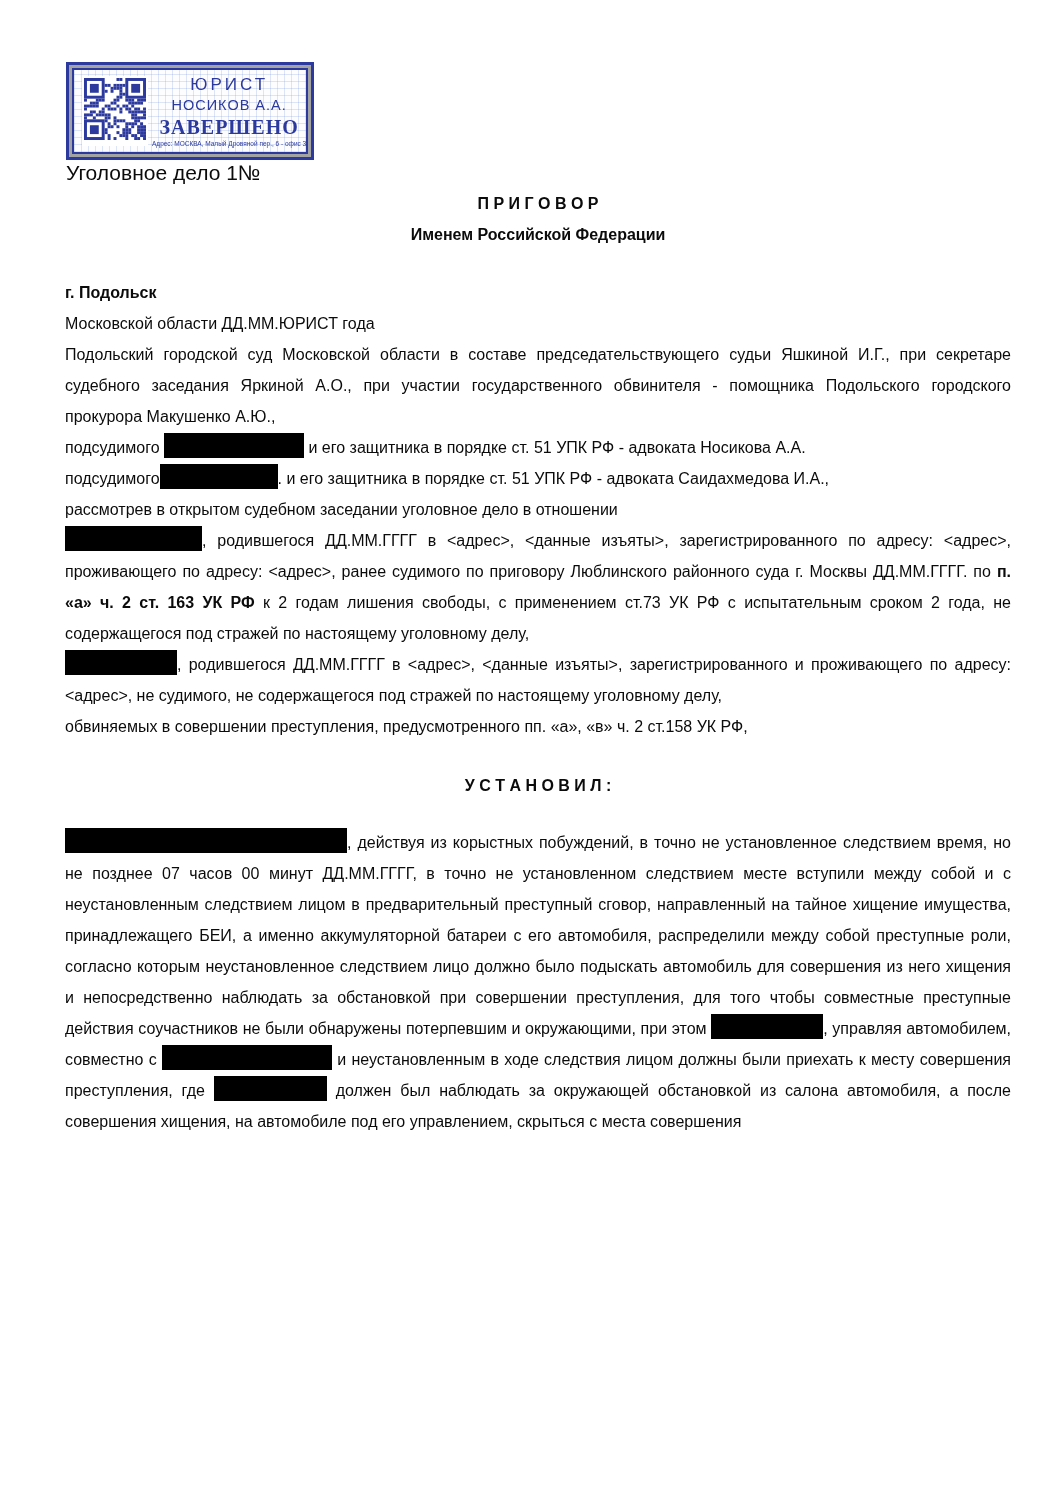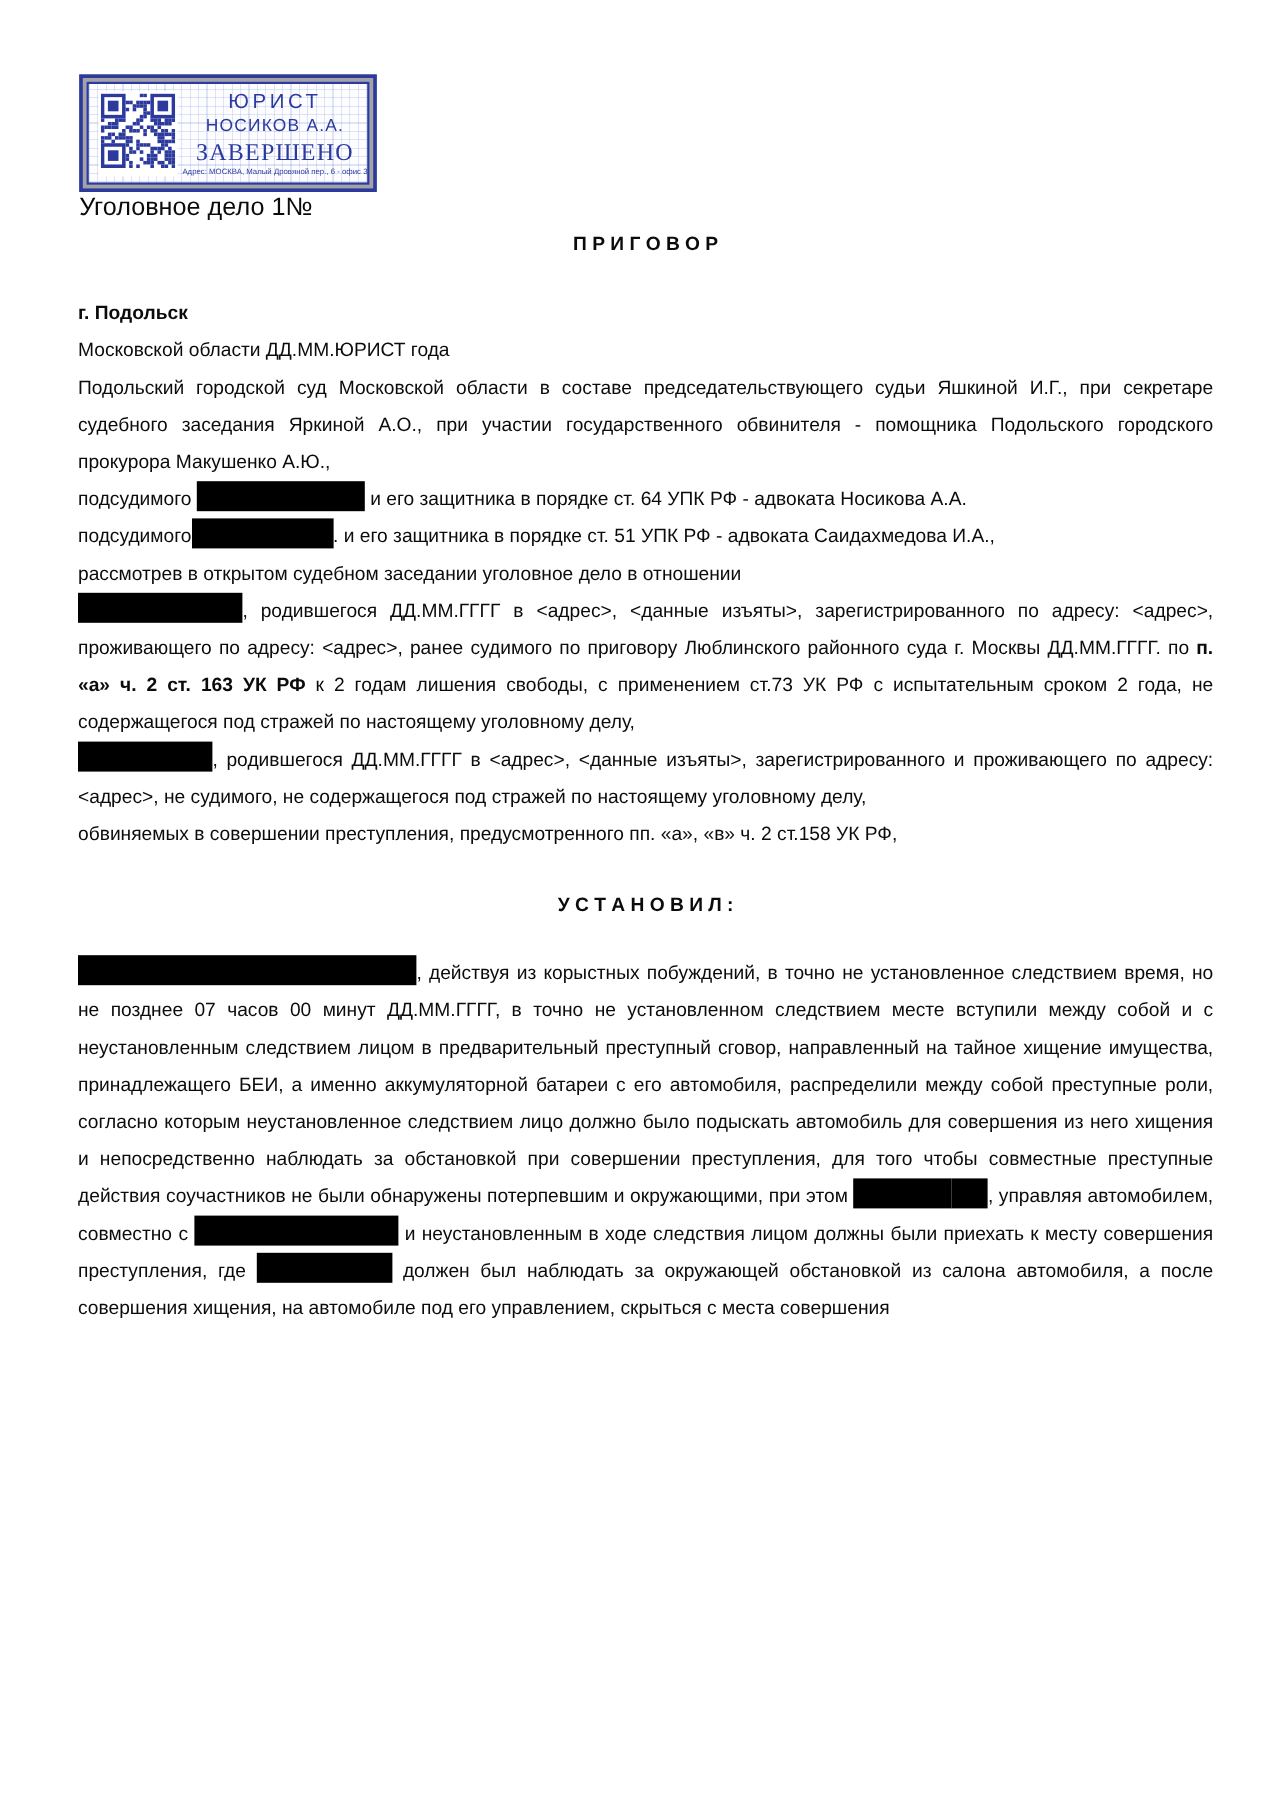--- a/index.html
+++ b/index.html
@@ -21,21 +21,21 @@
     background:
       repeating-linear-gradient(0deg, rgba(110,140,215,0.22) 0px, rgba(110,140,215,0.22) 1px, transparent 1px, transparent 7px),
       repeating-linear-gradient(90deg, rgba(110,140,215,0.22) 0px, rgba(110,140,215,0.22) 1px, transparent 1px, transparent 7px),
       #fdfdff;
     position:relative;
   }
   .qr-wrap{flex:0 0 auto;margin:2px 4px 2px 8px;background:#ffffff;padding:2px;}
   .stamp-text{flex:1 1 auto;text-align:center;color:#2c3a9e;line-height:1.12;padding-right:4px;}
   .stamp-title{font-size:17px;letter-spacing:3px;font-weight:400;}
   .stamp-name{font-size:14.5px;letter-spacing:1px;margin-top:3px;}
-  .stamp-status{font-family:"Liberation Serif", serif;font-weight:normal;font-size:20px;letter-spacing:1px;margin-top:3px;}
+  .stamp-status{font-family:"Liberation Serif", serif;font-weight:bold;font-size:20px;letter-spacing:1px;margin-top:3px;}
   .stamp-address{font-size:6.5px;margin-top:2px;white-space:nowrap;color:#2c3a9e;}
 
   
   .case-label{position:absolute;left:66px;top:161px;font-size:21px;}
   .doc-body{position:absolute;left:65px;top:188px;width:946px;font-size:16px;line-height:31px;}
   .blk{margin:0;}
   .blk.j{text-align:justify;}
   .blk.c{text-align:center;}
   .b{font-weight:bold;}
   .blk.hd{margin:28px 0 26px 0;}
@@ -217,24 +217,25 @@
         <div class="stamp-status">ЗАВЕРШЕНО</div>
         <div class="stamp-address">Адрес: МОСКВА, Малый Дровяной пер., 6 - офис 3</div>
       </div>
     </div>
   </div>
 
   <div class="case-label">Уголовное дело 1№</div>
 
   <div class="doc-body">
       <div class="blk c"><span class="b">П Р И Г О В О Р</span></div>
+      <div class="blk c"><span class="b">Именем Российской Федерации</span></div>
       <div class="blk mt"><span class="b">г. Подольск</span></div>
       <div class="blk"><span>Московской области ДД.ММ.ЮРИСТ года</span></div>
       <div class="blk j"><span>Подольский городской суд Московской области в составе председательствующего судьи Яшкиной И.Г., при секретаре судебного заседания Яркиной А.О., при участии государственного обвинителя - помощника Подольского городского прокурора Макушенко А.Ю.,</span></div>
-      <div class="blk j"><span>подсудимого </span><span class="redact" style="width: 140px; background: rgb(0, 0, 0);"></span><span> и его защитника в порядке ст. 64 УПК РФ - адвоката Носикова А.А.</span></div>
+      <div class="blk j"><span>подсудимого </span><span class="redact" style="width: 140px; background: rgb(0, 0, 0);"></span><span> и его защитника в порядке ст. 51 УПК РФ - адвоката Носикова А.А.</span></div>
       <div class="blk j"><span>подсудимого</span><span class="redact" style="width: 118px; background: rgb(0, 0, 0);"></span><span>. и его защитника в порядке ст. 51 УПК РФ - адвоката Саидахмедова И.А.,</span></div>
       <div class="blk"><span>рассмотрев в открытом судебном заседании уголовное дело в отношении</span></div>
       <div class="blk j"><span class="redact" style="width: 137px; background: rgb(0, 0, 0);"></span><span>, родившегося ДД.ММ.ГГГГ в &lt;адрес&gt;, &lt;данные изъяты&gt;, зарегистрированного по адресу: &lt;адрес&gt;, проживающего по адресу: &lt;адрес&gt;, ранее судимого по приговору Люблинского районного суда г. Москвы ДД.ММ.ГГГГ. по </span><span class="b">п. «а» ч. 2 ст. 163 УК РФ</span><span> к 2 годам лишения свободы, с применением ст.73 УК РФ с испытательным сроком 2 года, не содержащегося под стражей по настоящему уголовному делу,</span></div>
       <div class="blk j"><span class="redact" style="width: 112px; background: rgb(0, 0, 0);"></span><span>, родившегося ДД.ММ.ГГГГ в &lt;адрес&gt;, &lt;данные изъяты&gt;, зарегистрированного и проживающего по адресу: &lt;адрес&gt;, не судимого, не содержащегося под стражей по настоящему уголовному делу,</span></div>
       <div class="blk j"><span>обвиняемых в совершении преступления, предусмотренного пп. «а», «в» ч. 2 ст.158 УК РФ,</span></div>
       <div class="blk c hd"><span class="b">У С Т А Н О В И Л :</span></div>
       <div class="blk j"><span class="redact" style="width: 282px; background: rgb(0, 0, 0);"></span><span>, действуя из корыстных побуждений, в точно не установленное следствием время, но не позднее 07 часов 00 минут ДД.ММ.ГГГГ, в точно не установленном следствием месте вступили между собой и с неустановленным следствием лицом в предварительный преступный сговор, направленный на тайное хищение имущества, принадлежащего БЕИ, а именно аккумуляторной батареи с его автомобиля, распределили между собой преступные роли, согласно которым неустановленное следствием лицо должно было подыскать автомобиль для совершения из него хищения и непосредственно наблюдать за обстановкой при совершении преступления, для того чтобы совместные преступные действия соучастников не были обнаружены потерпевшим и окружающими, при этом </span><span class="redact" style="width: 82px; background: rgb(0, 0, 0);"></span><span class="redact" style="width: 30px; background: rgb(0, 0, 0);"></span><span>, управляя автомобилем, совместно с </span><span class="redact" style="width: 170px; background: rgb(0, 0, 0);"></span><span> и неустановленным в ходе следствия лицом должны были приехать к месту совершения преступления, где </span><span class="redact" style="width: 113px; background: rgb(0, 0, 0);"></span><span> должен был наблюдать за окружающей обстановкой из салона автомобиля, а после совершения хищения, на автомобиле под его управлением, скрыться с места совершения</span></div>
     </div>
 
 </div>

